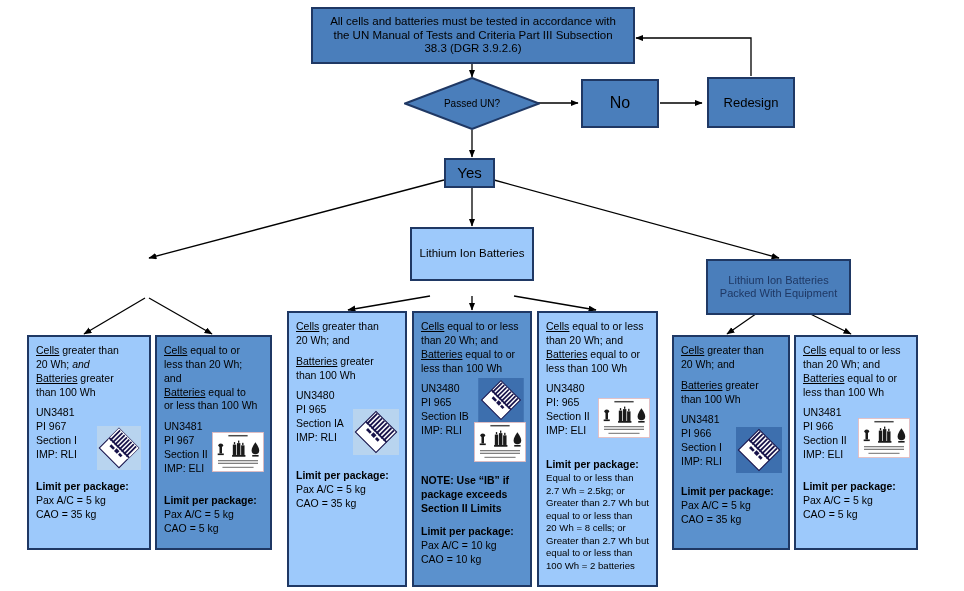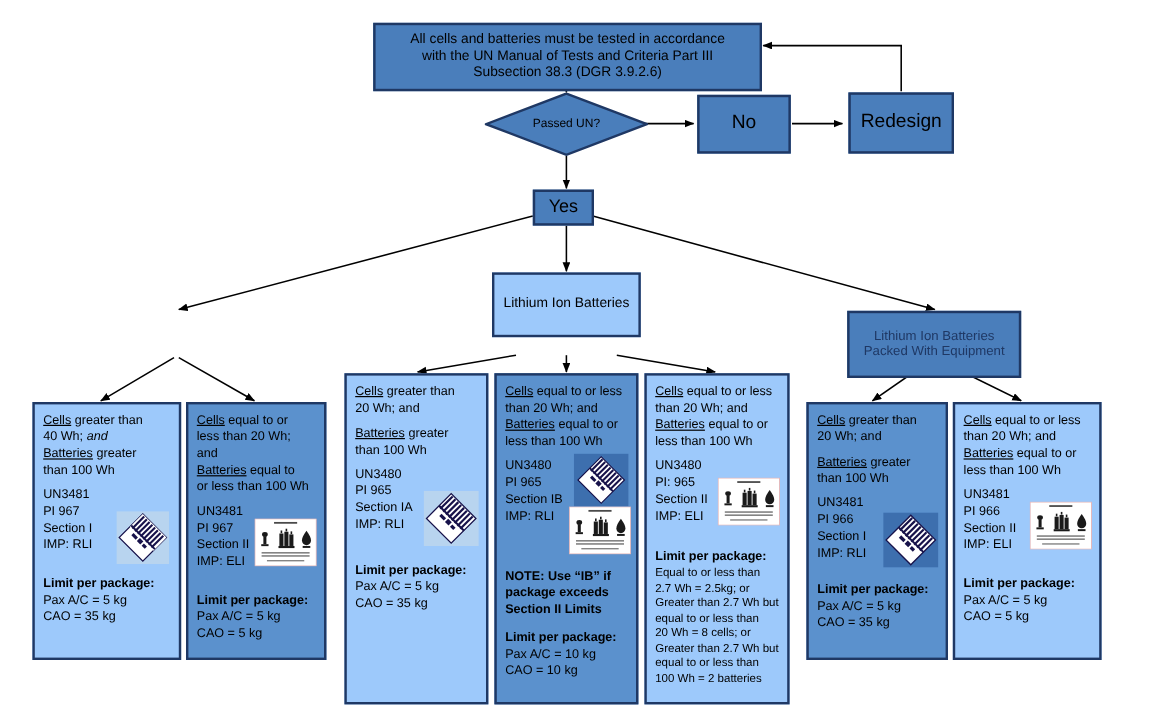--- a/index.html
+++ b/index.html
@@ -121,56 +121,56 @@
 
       <path d="M430,296 L348,310" marker-end="url(#arrow)"></path>
       <path d="M472,296 L472,310" marker-end="url(#arrow)"></path>
       <path d="M514,296 L596,310" marker-end="url(#arrow)"></path>
 
       <path d="M776,300 L727,334" marker-end="url(#arrow)"></path>
       <path d="M782,300 L851,334" marker-end="url(#arrow)"></path>
     </g>
   </svg>
 
-  <div class="node medium" style="left:311px; top:19px; width:324px; height:57px; font-size:11.5px; padding:0 20px;">
+  <div class="node medium" style="left:311px; top:7px; width:324px; height:57px; font-size:11.5px; padding:0 8px;">
     <span>All cells and batteries must be tested in accordance with the UN Manual of Tests and Criteria Part III Subsection 38.3 (DGR 3.9.2.6)</span>
   </div>
 
   <div class="diamond" style="left:404px; top:77px; width:136px; height:53px; font-size:10px;">
     <svg class="dshape" viewBox="0 0 136 53" preserveAspectRatio="none">
       <polygon points="68,1 135,26.5 68,52 1,26.5" fill="#4a7ebb" stroke="#1f3864" stroke-width="2"></polygon>
     </svg>
     <span class="dlabel">Passed UN?</span>
   </div>
 
   <div class="node medium" style="left:581px; top:79px; width:78px; height:49px; font-size:16px;">
     <span>No</span>
   </div>
 
-  <div class="node medium" style="left:707px; top:77px; width:88px; height:51px; font-size:16px;">
+  <div class="node medium" style="left:707px; top:77px; width:88px; height:51px; font-size:13px;">
     <span>Redesign</span>
   </div>
 
   <div class="node medium" style="left:444px; top:158px; width:51px; height:30px; font-size:15px;">
     <span>Yes</span>
   </div>
 
 
   <div class="node light" style="left:410px; top:227px; width:124px; height:54px; font-size:11.5px; padding:0 6px;">
     <span>Lithium Ion Batteries</span>
   </div>
 
   <div class="node medium darktext" style="left:706px; top:259px; width:145px; height:56px; font-size:11px; padding:0 6px;">
     <span>Lithium Ion Batteries Packed With Equipment</span>
   </div>
 
   <div class="card light" style="left:27px; top:335px; width:124px; height:215px;">
     <div class="blk">
       <span><u>Cells</u><span> greater than</span></span><br>
-      <span>40 Wh; </span><span class="ital">and</span><br>
+      <span>20 Wh; </span><span class="ital">and</span><br>
       <u>Batteries</u><span> greater</span><br>
       <span>than 100 Wh</span>
     </div>
     <div class="idblock" style="height:64px;">
       <div class="idlines">
         <div>UN3481</div>
         <div>PI 967</div>
         <div>Section I</div>
         <div>IMP: RLI</div>
       </div>

